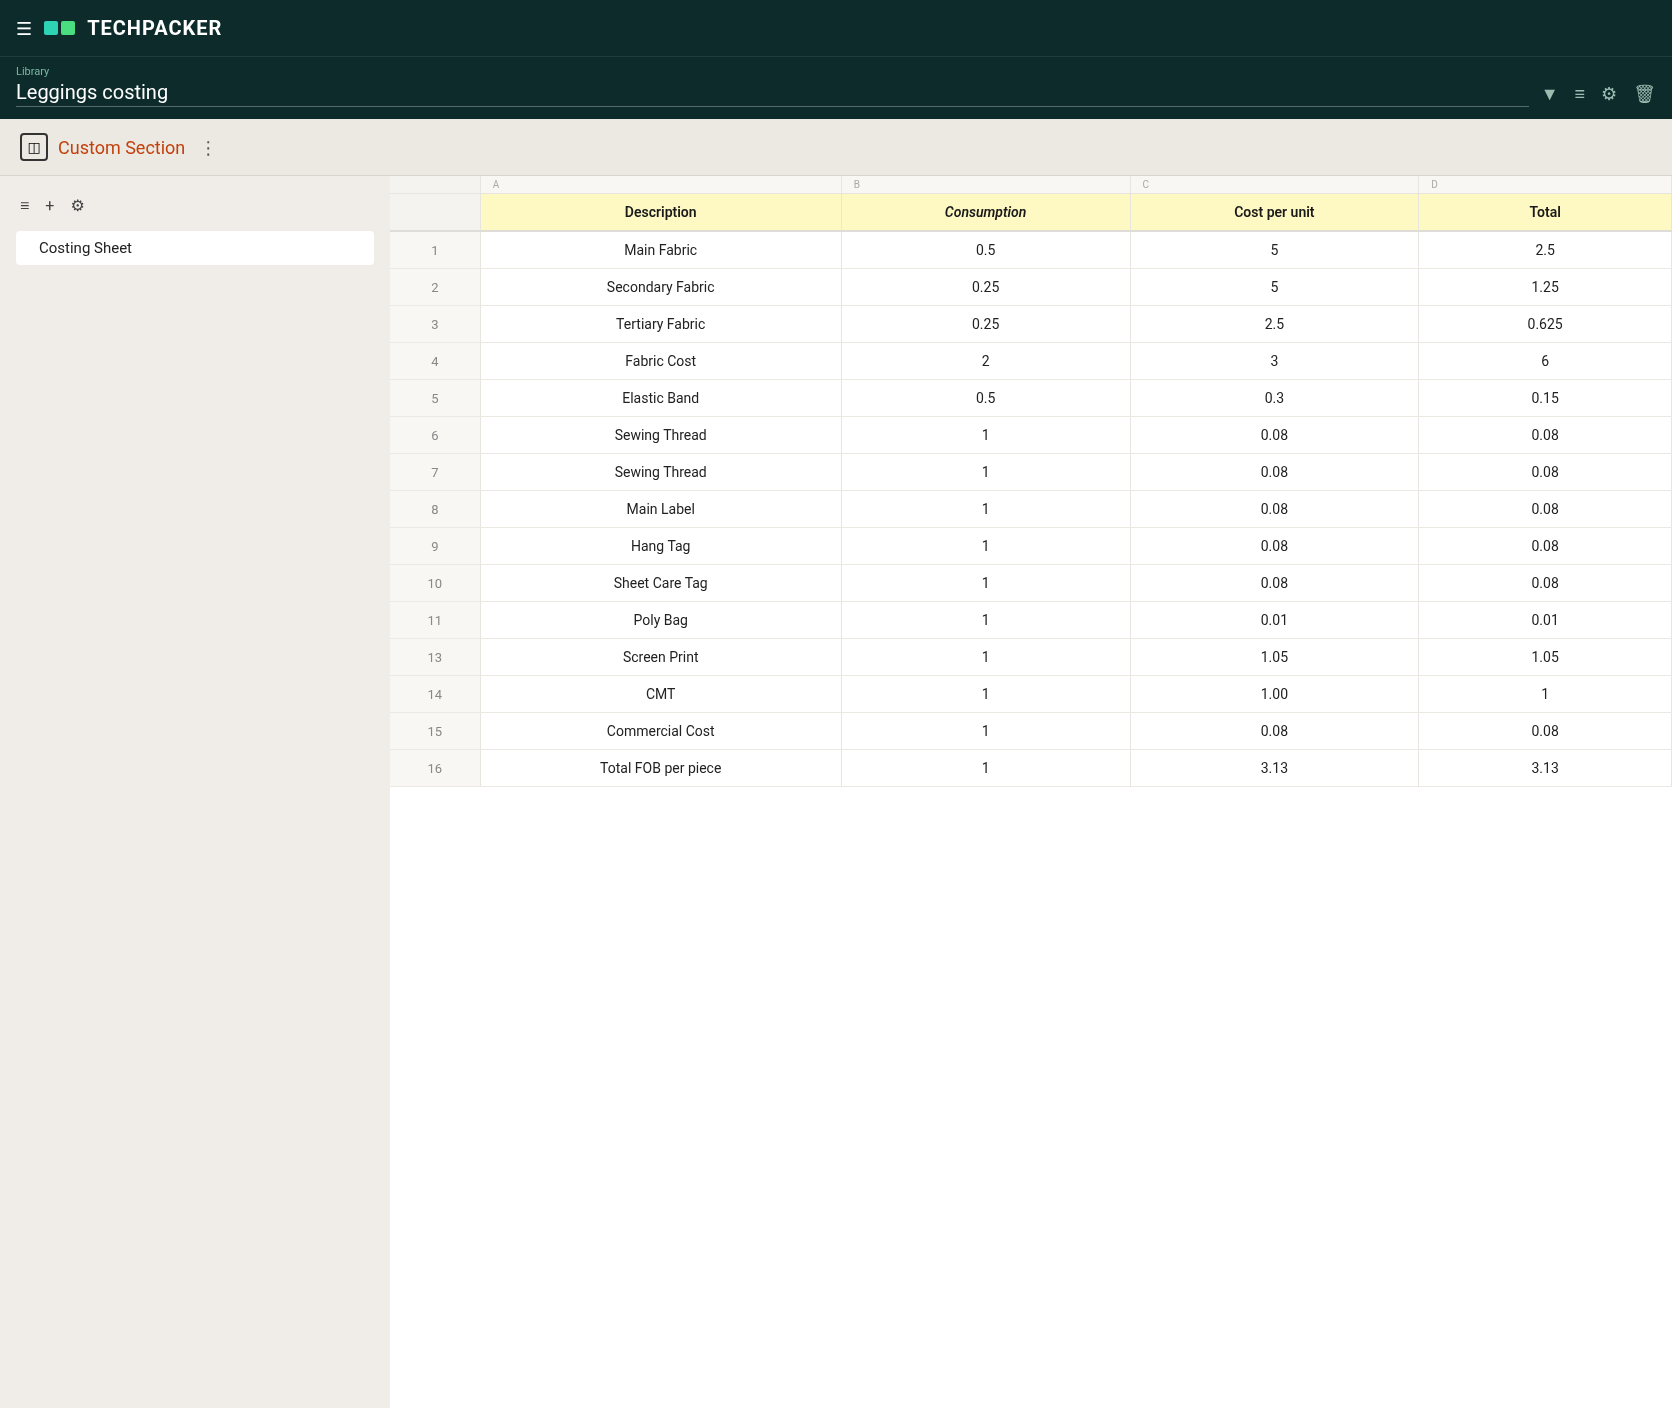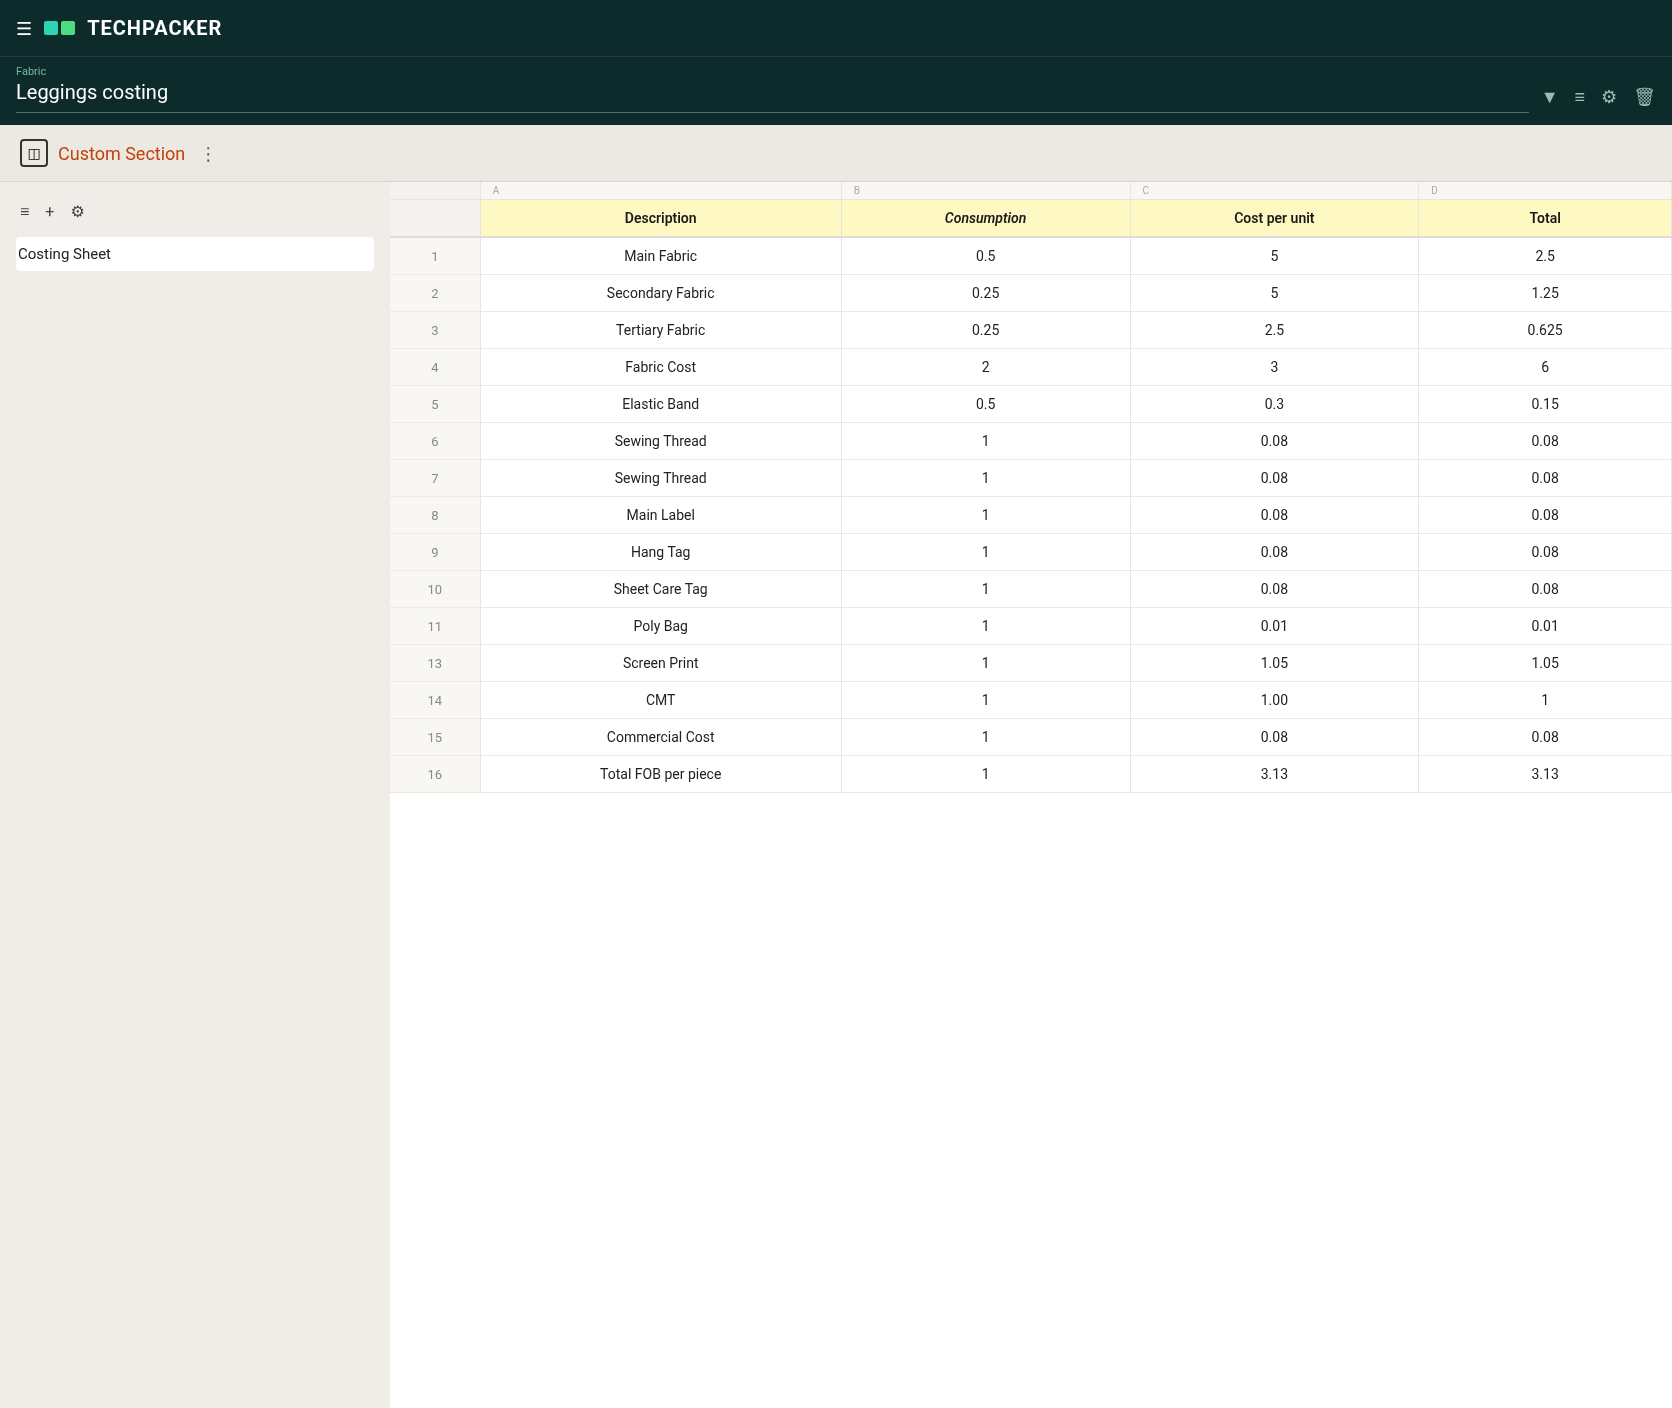--- a/index.html
+++ b/index.html
@@ -38,21 +38,21 @@
       display: flex;
       align-items: center;
       gap: 12px;
     }
     .sub-header .doc-title {
       color: #fff;
       font-size: 20px;
       font-weight: 400;
       flex: 1;
       border-bottom: 1px solid rgba(255,255,255,0.3);
-      padding-bottom: 8px;
+      padding-bottom: 2px;
     }
     .sub-header .toolbar-icons {
       display: flex;
       gap: 16px;
       align-items: center;
     }
     .sub-header .toolbar-icons span {
       color: #9bbcb0;
       font-size: 18px;
       cursor: pointer;
@@ -99,21 +99,21 @@
     .sidebar-toolbar .tool-btn {
       color: #444;
       font-size: 16px;
       cursor: pointer;
       padding: 4px;
     }
     .sidebar-item {
       display: flex;
       align-items: center;
       gap: 10px;
-      padding: 8px 2px;
+      padding: 8px 23px;
       background: #fff;
       border-radius: 4px;
       cursor: pointer;
     }
     .sidebar-item-label { font-size: 15px; color: #222; }
 
     
     .table-area {
       flex: 1;
       overflow-x: auto;
@@ -182,21 +182,21 @@
 <nav class="top-nav">
   <span class="hamburger-icon">☰</span>
   <div class="logo-icon">
     <div class="logo-square teal"></div>
     <div class="logo-square green"></div>
   </div>
   <span class="brand-name">TECHPACKER</span>
 </nav>
 
 <div class="sub-header">
-  <div class="library-label">Fabric</div>
+  <div class="library-label">Library</div>
   <div class="doc-title-row">
     <span class="doc-title">Leggings costing</span>
     <div class="toolbar-icons">
       <span title="dropdown">▼</span>
       <span title="filter">≡</span>
       <span title="settings">⚙</span>
       <span title="delete">🗑</span>
     </div>
   </div>
 </div>

